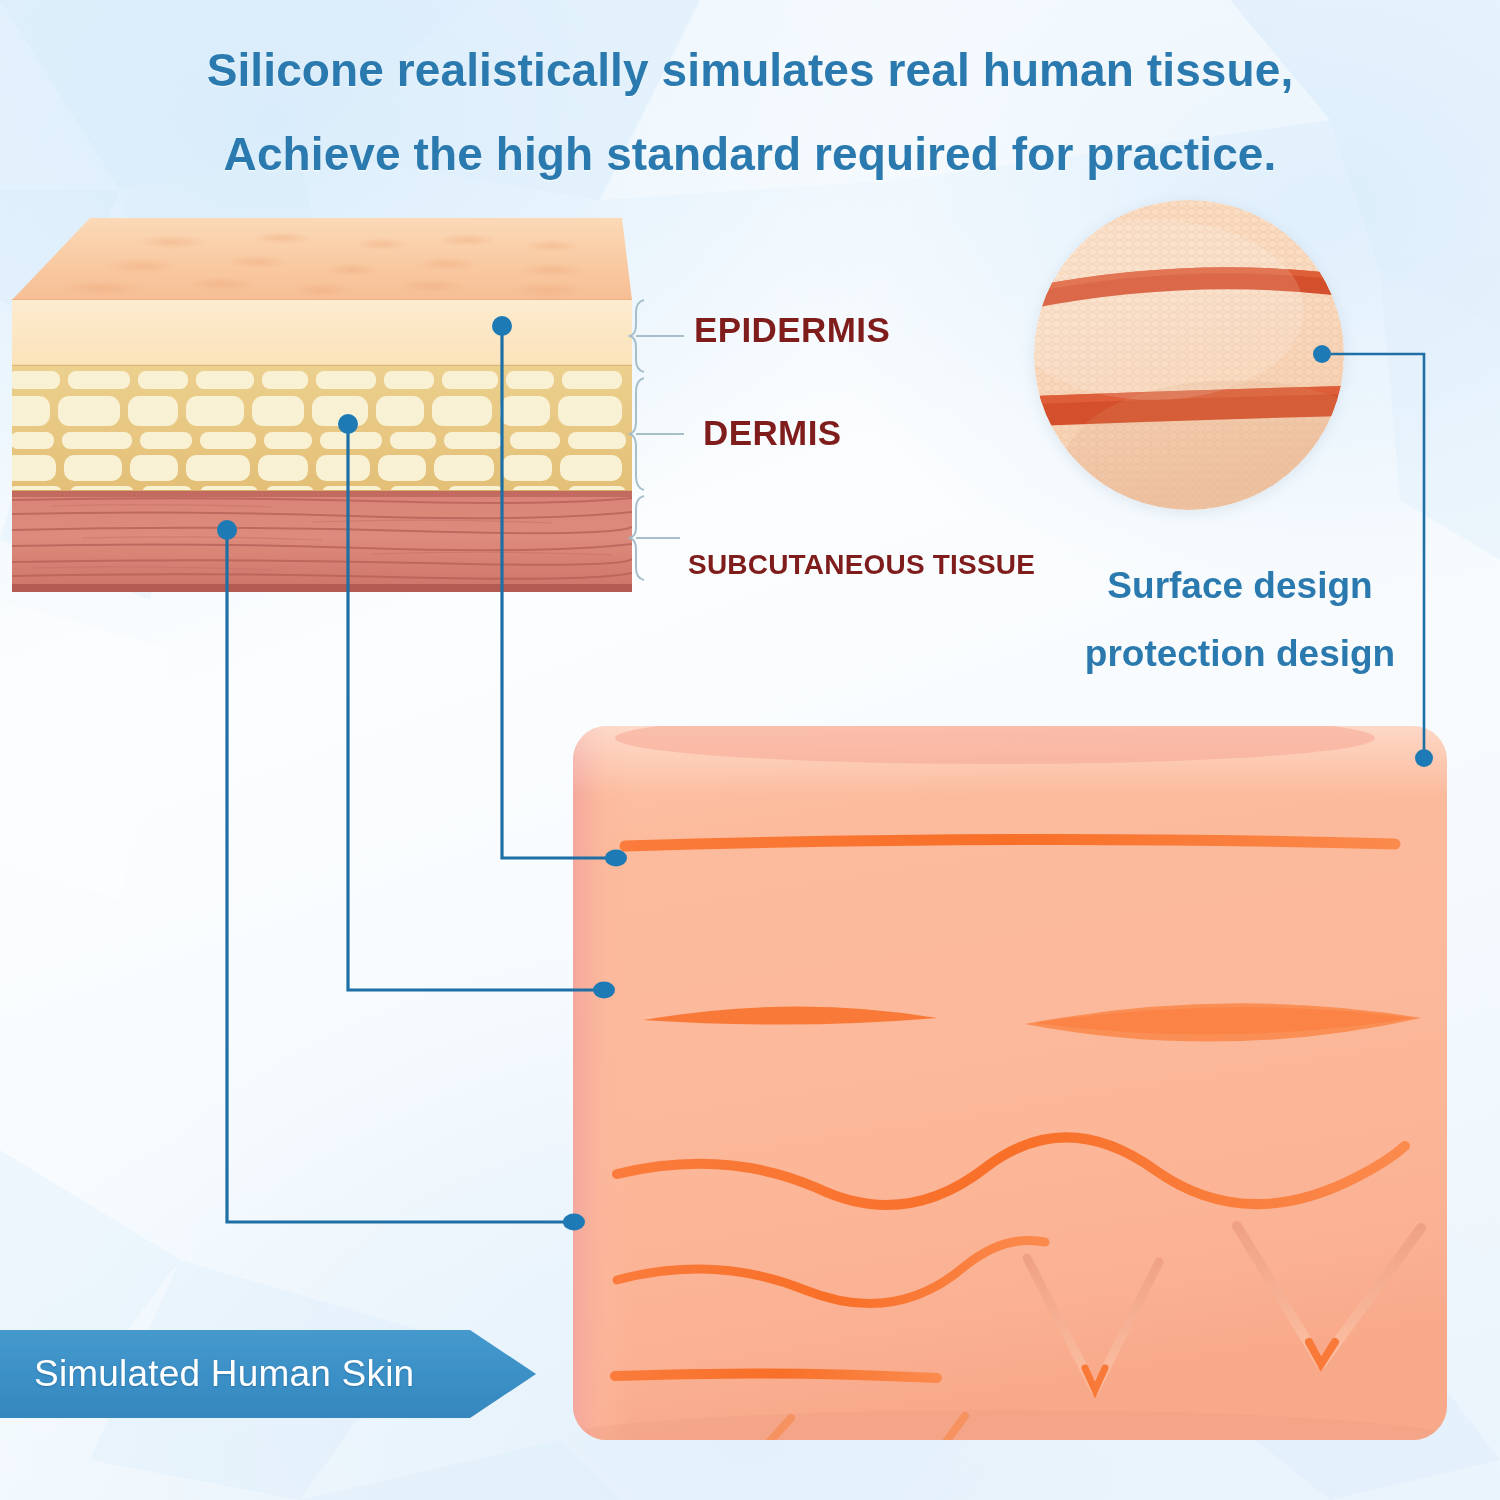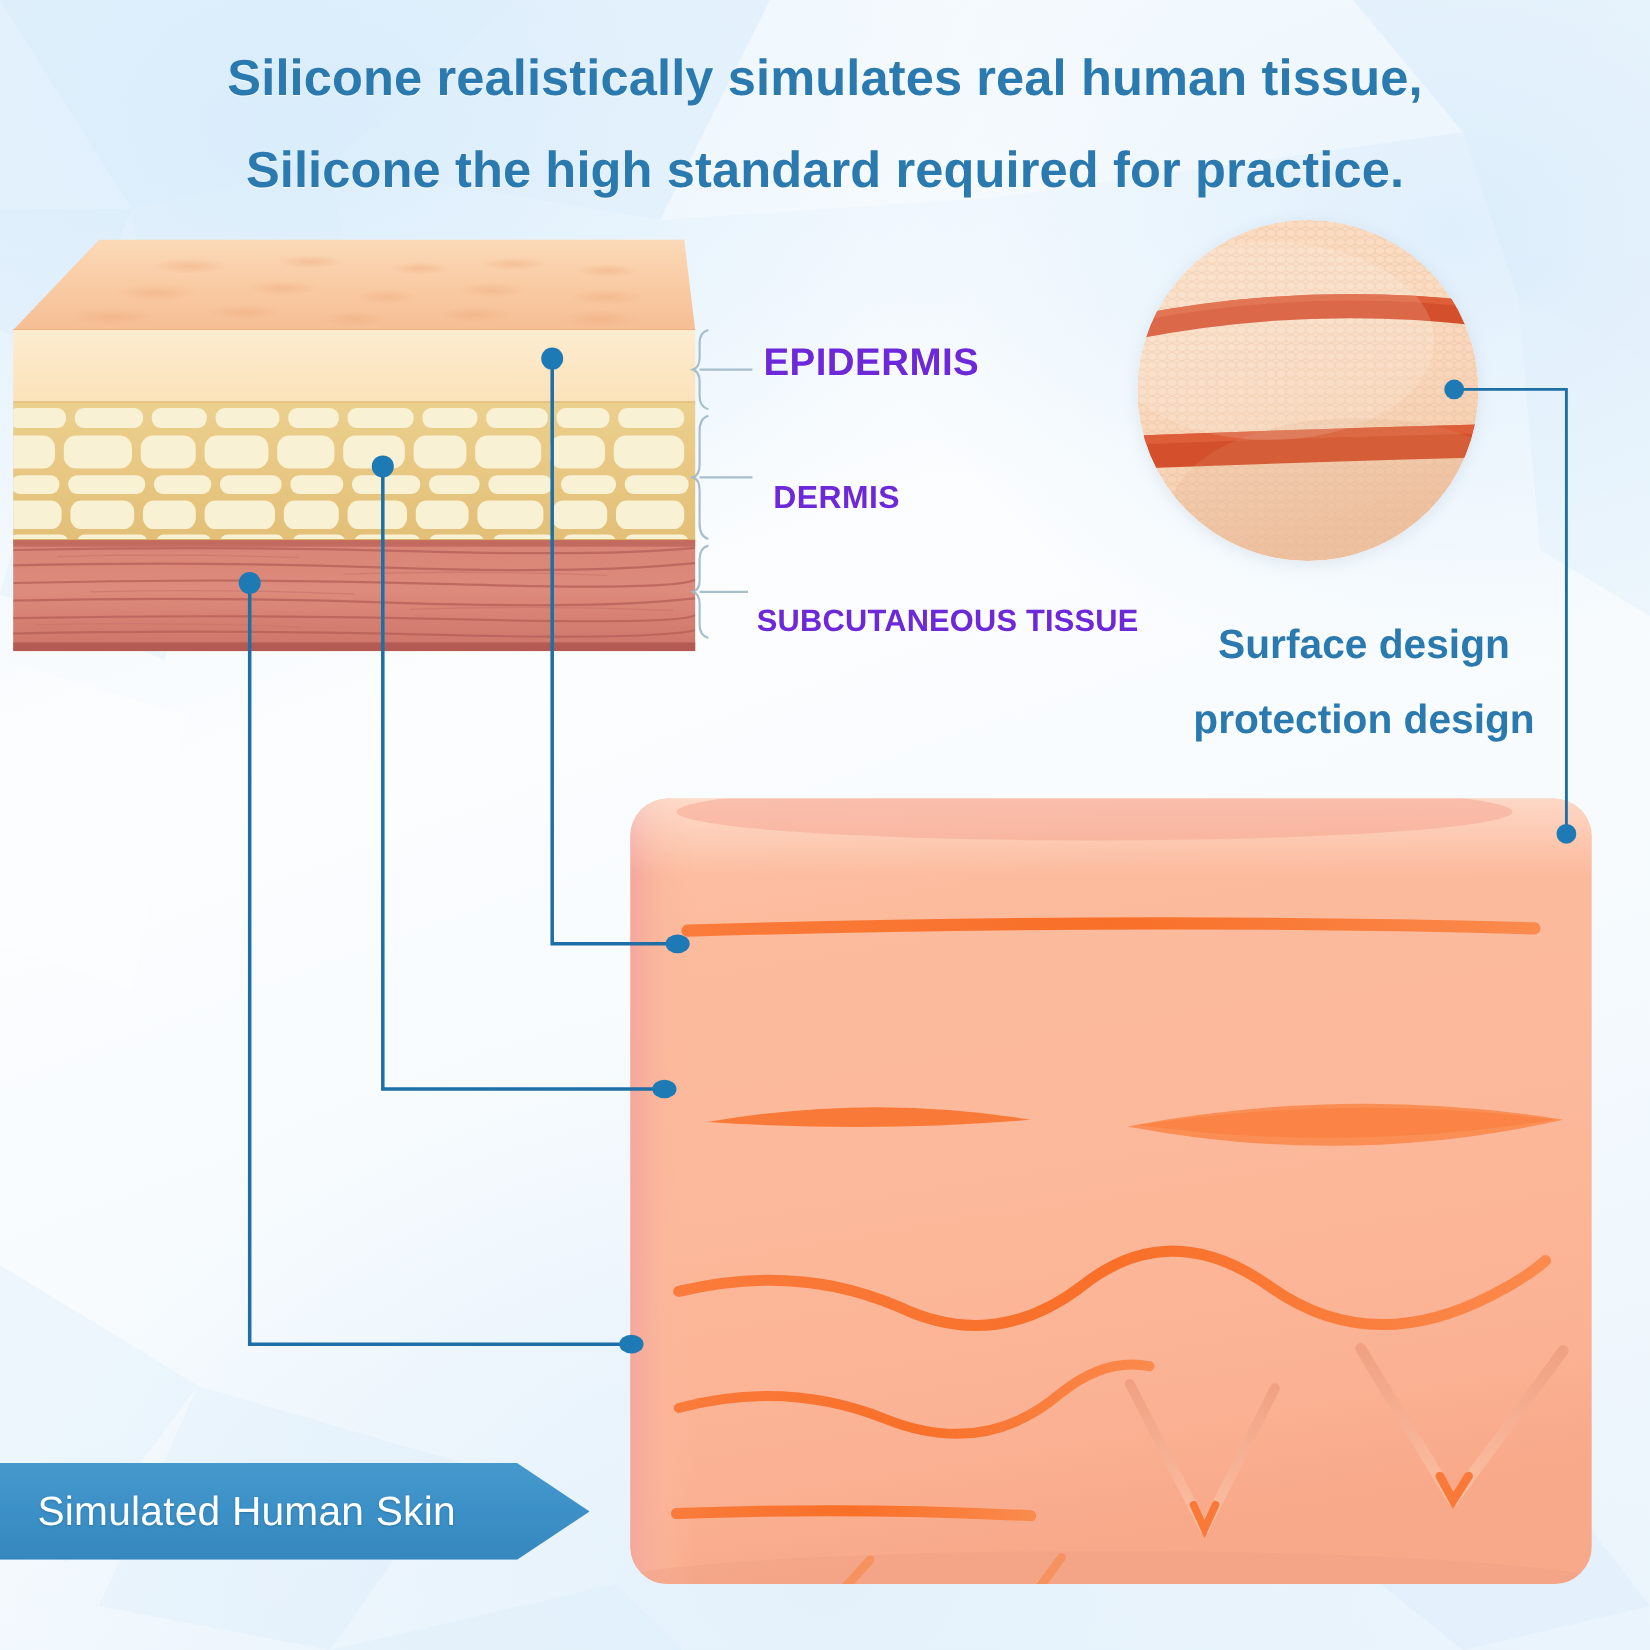--- a/index.html
+++ b/index.html
@@ -36,28 +36,28 @@
     text-shadow:0 1px 1px rgba(255,255,255,.85);
     white-space:nowrap;
   }
 
   
   #xsec { position:absolute; left:-8px; top:200px; width:660px; height:392px; }
 
   
   .layer-label {
     position:absolute;
-    color:#6d28d9;
+    color:#7f1d1d;
     font-weight:bold;
     font-stretch:condensed;
     white-space:nowrap;
     text-shadow:0 1px 1px rgba(255,255,255,.8);
   }
   #lbl-epidermis  { left:694px; top:310px; font-size:35px; letter-spacing:.4px; }
-  #lbl-dermis     { left:703px; top:437px; font-size:29px; letter-spacing:.4px; }
+  #lbl-dermis     { left:703px; top:413px; font-size:35px; letter-spacing:.4px; }
   #lbl-subq       { left:688px; top:522px; font-size:28px; letter-spacing:.2px;margin-top:27px; }
 
   
   #circle-inset {
     position:absolute; left:1034px; top:200px;
     width:310px; height:310px; border-radius:50%;
     overflow:hidden;
     box-shadow:0 3px 14px rgba(120,140,160,.17);
   }
 
@@ -123,21 +123,21 @@
     </g>
     <g fill="#ffffff" opacity="0.40">
       <polygon points="700,0 980,0 900,180 600,200"></polygon>
       <polygon points="0,600 170,650 120,900 0,860"></polygon>
       <polygon points="980,0 1230,0 1330,120 900,180"></polygon>
     </g>
   </svg>
 
   <div class="headline">
     <div>Silicone realistically simulates real human tissue,</div>
-    <div>Silicone the high standard required for practice.</div>
+    <div>Achieve the high standard required for practice.</div>
   </div>
 
   <svg id="xsec" viewBox="0 0 660 392">
     <defs>
       <linearGradient id="gTop" x1="0" y1="0" x2="0" y2="1">
         <stop offset="0%" stop-color="#fbd9b7"></stop>
         <stop offset="55%" stop-color="#f9caa2"></stop>
         <stop offset="100%" stop-color="#f6be95"></stop>
       </linearGradient>
       <linearGradient id="gEpi" x1="0" y1="0" x2="0" y2="1">

